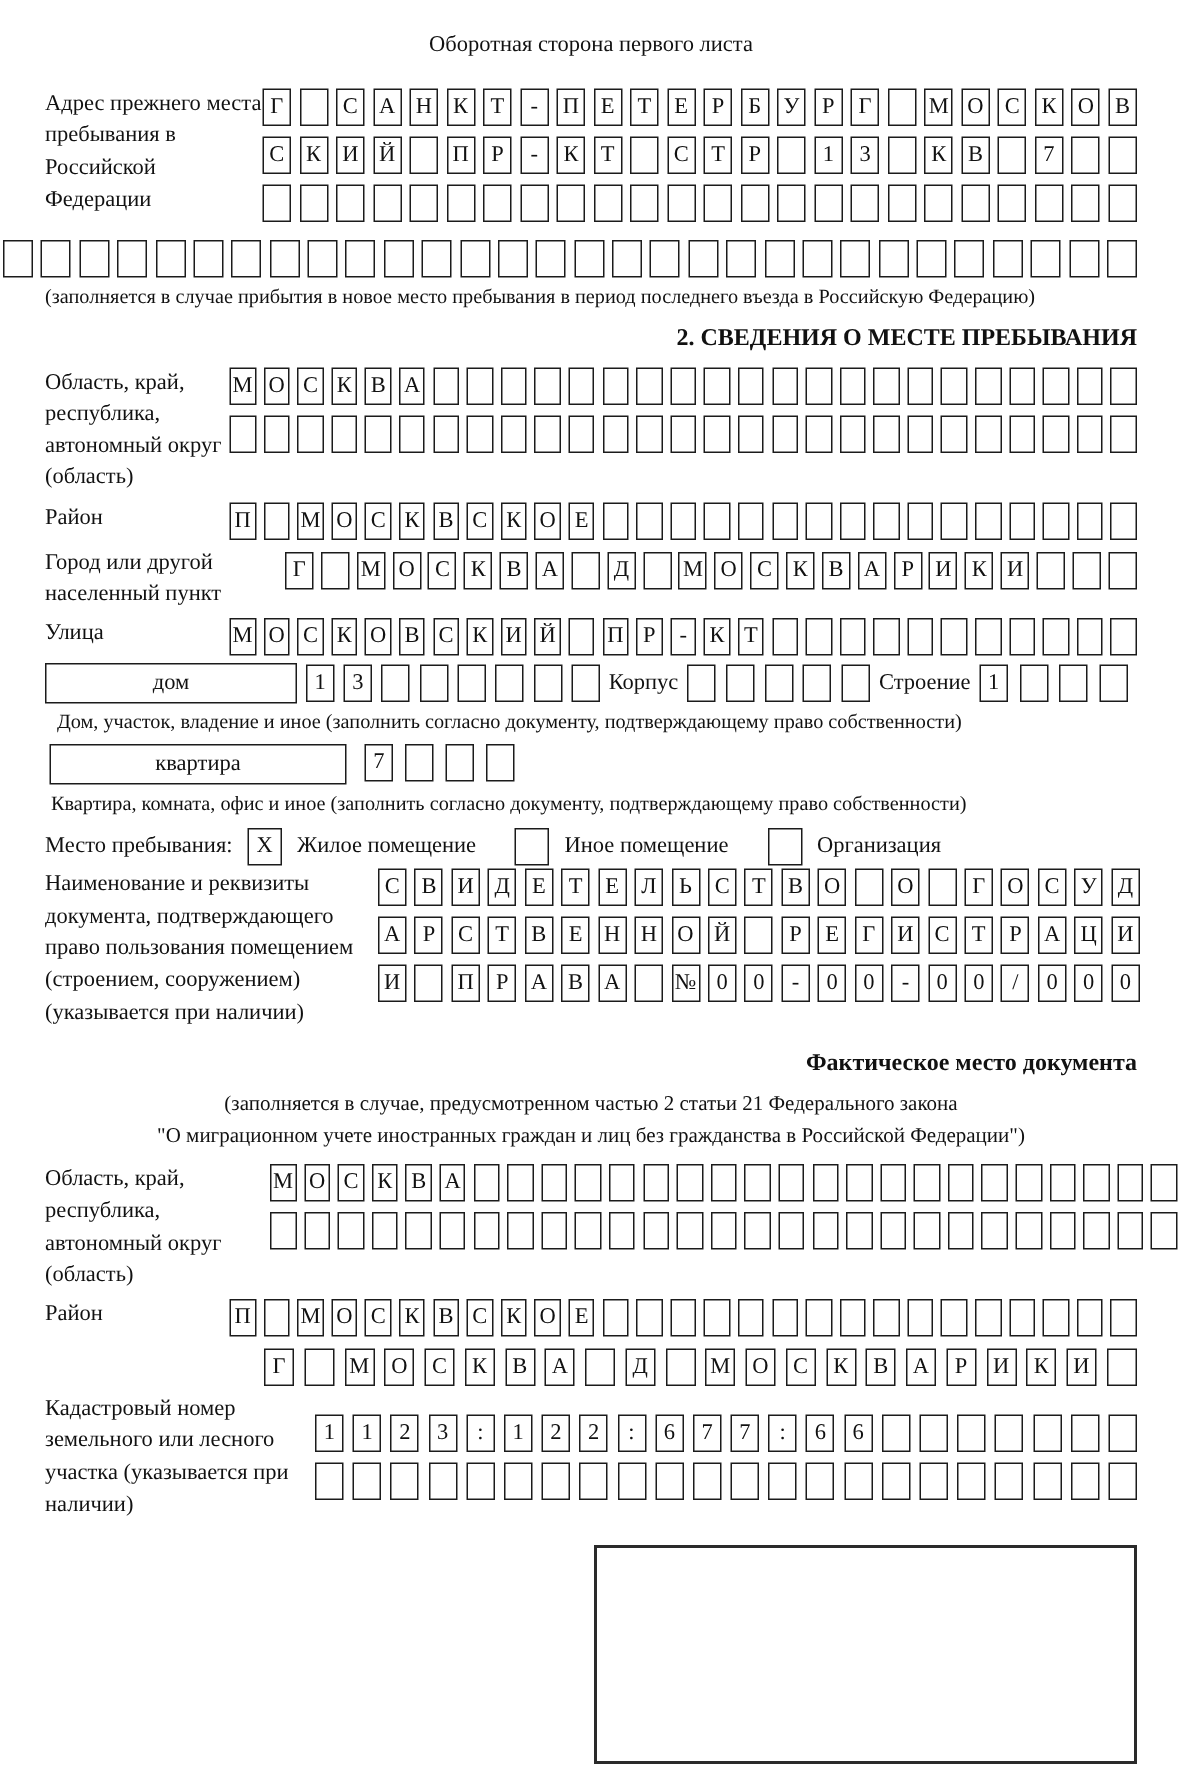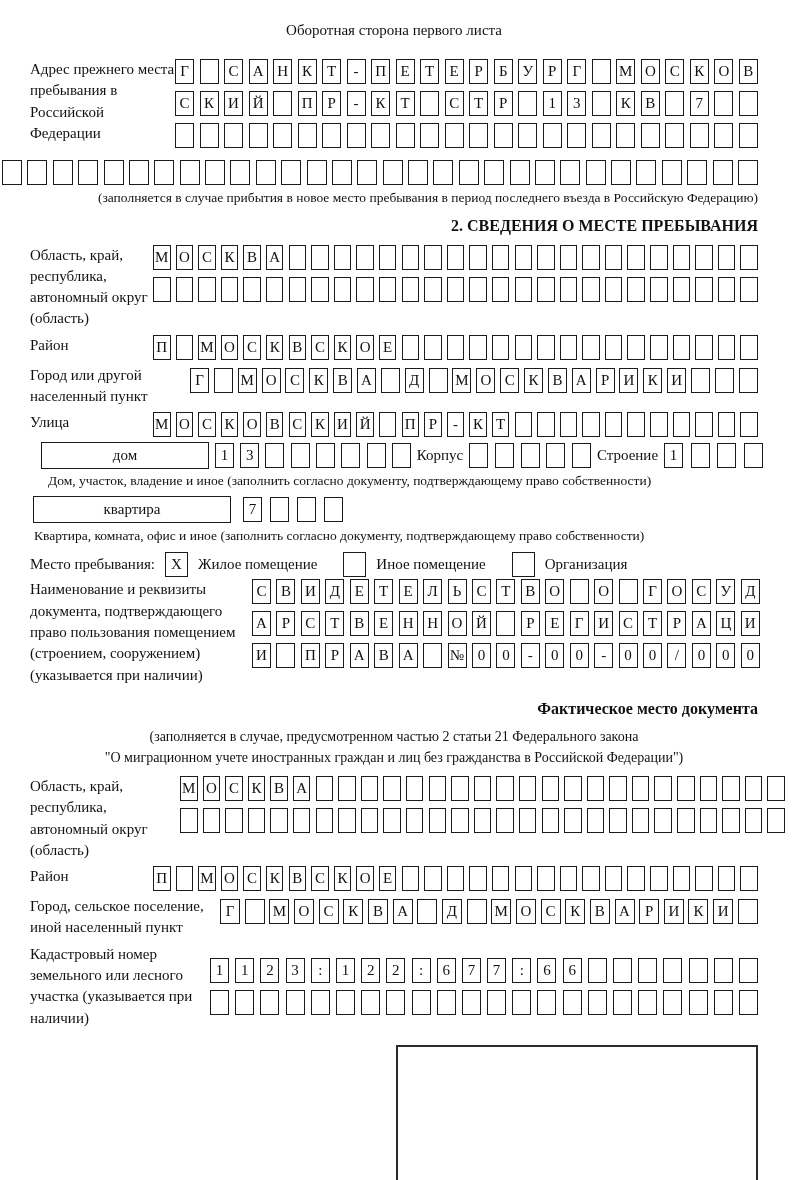--- a/index.html
+++ b/index.html
@@ -9,21 +9,21 @@
   
   .cells{display:flex;justify-content:space-between;}
   .cell{flex:0 0 var(--cw,19px);height:25px;border:1.6px solid #1b1b1b;box-sizing:border-box;
         display:flex;align-items:center;justify-content:center;font-size:15px;line-height:1;background:#fff;}
   .frow{display:flex;align-items:flex-start;margin-bottom:5px;}
   .flabel{font-size:15px;line-height:1.42;flex:0 0 auto;}
   .gcol{margin-left:auto;display:flex;flex-direction:column;}
   .gcol .cells{margin-bottom:7px;}
   .frow > .cells{margin-left:auto;}
   .caption{font-size:13.5px;line-height:1.3;}
-  .caption.center{text-align:right;}
+  .caption.center{text-align:left;}
   .sec-title{font-weight:bold;font-size:16px;text-align:right;margin:10px 0 10px 0;}
   .wide-box{border:1.6px solid #1b1b1b;height:27px;box-sizing:border-box;display:flex;align-items:center;justify-content:center;font-size:15px;}
   .inline-lbl{font-size:15px;line-height:27px;white-space:nowrap;}
   .chk{width:23px;height:25px;border:1.6px solid #1b1b1b;box-sizing:border-box;display:inline-flex;
        align-items:center;justify-content:center;font-size:15px;flex:0 0 auto;}
   .opt-row{display:flex;align-items:center;margin:8px 0 2px 0;}
   .opt-row .lbl{font-size:15px;margin:0 26px 0 10px;}
   .mark-box{width:362px;height:146px;border:2px solid #2a2a2a;box-sizing:border-box;margin-left:auto;}
   .subtitle{text-align:center;font-size:14px;line-height:1.5;}
 </style>
@@ -306,21 +306,21 @@
         <span class="cell"></span>
         <span class="cell"></span>
         <span class="cell"></span>
         <span class="cell"></span>
         <span class="cell"></span>
         <span class="cell"></span>
         <span class="cell"></span>
       </div>
   </div>
 
-  <div style="display:flex;align-items:center;justify-content:space-between;width:722px;margin:4px 0 3px 11px">
+  <div style="display:flex;align-items:center;justify-content:space-between;width:722px;margin:4px 0 3px 0">
     <div class="wide-box" style="width:168px">дом</div>
     <div class="cells" style="width:196px;--cw:19px">
         <span class="cell">1</span>
         <span class="cell">3</span>
         <span class="cell"></span>
         <span class="cell"></span>
         <span class="cell"></span>
         <span class="cell"></span>
         <span class="cell"></span>
         <span class="cell"></span>
@@ -334,23 +334,23 @@
         <span class="cell"></span>
       </div>
     <div class="inline-lbl">Строение</div>
     <div class="cells" style="width:99px;--cw:19px">
         <span class="cell">1</span>
         <span class="cell"></span>
         <span class="cell"></span>
         <span class="cell"></span>
       </div>
   </div>
-  <div class="caption" style="margin:2px 0 6px 18px">Дом, участок, владение и иное (заполнить согласно документу, подтверждающему право собственности)</div>
-
-  <div style="display:flex;align-items:center;margin:2px 0 3px 3px">
+  <div class="caption" style="margin:2px 0 6px 8px">Дом, участок, владение и иное (заполнить согласно документу, подтверждающему право собственности)</div>
+
+  <div style="display:flex;margin:2px 0 3px 3px">
     <div class="wide-box" style="width:198px">квартира</div>
     <div class="cells" style="width:100px;--cw:19px;margin-left:12px">
         <span class="cell">7</span>
         <span class="cell"></span>
         <span class="cell"></span>
         <span class="cell"></span>
       </div>
   </div>
   <div class="caption" style="margin:4px 0 2px 4px">Квартира, комната, офис и иное (заполнить согласно документу, подтверждающему право собственности)</div>
 
@@ -534,21 +534,20 @@
         <span class="cell"></span>
         <span class="cell"></span>
         <span class="cell"></span>
         <span class="cell"></span>
         <span class="cell"></span>
         <span class="cell"></span>
       </div>
   </div>
 
   <div class="frow">
-    <div class="flabel" style="width:190px">Город, сельское поселение, иной населенный пункт</div>
     <div class="cells" style="width:582px;--cw:20px;margin-top:3px">
         <span class="cell">Г</span>
         <span class="cell"></span>
         <span class="cell">М</span>
         <span class="cell">О</span>
         <span class="cell">С</span>
         <span class="cell">К</span>
         <span class="cell">В</span>
         <span class="cell">А</span>
         <span class="cell"></span>

